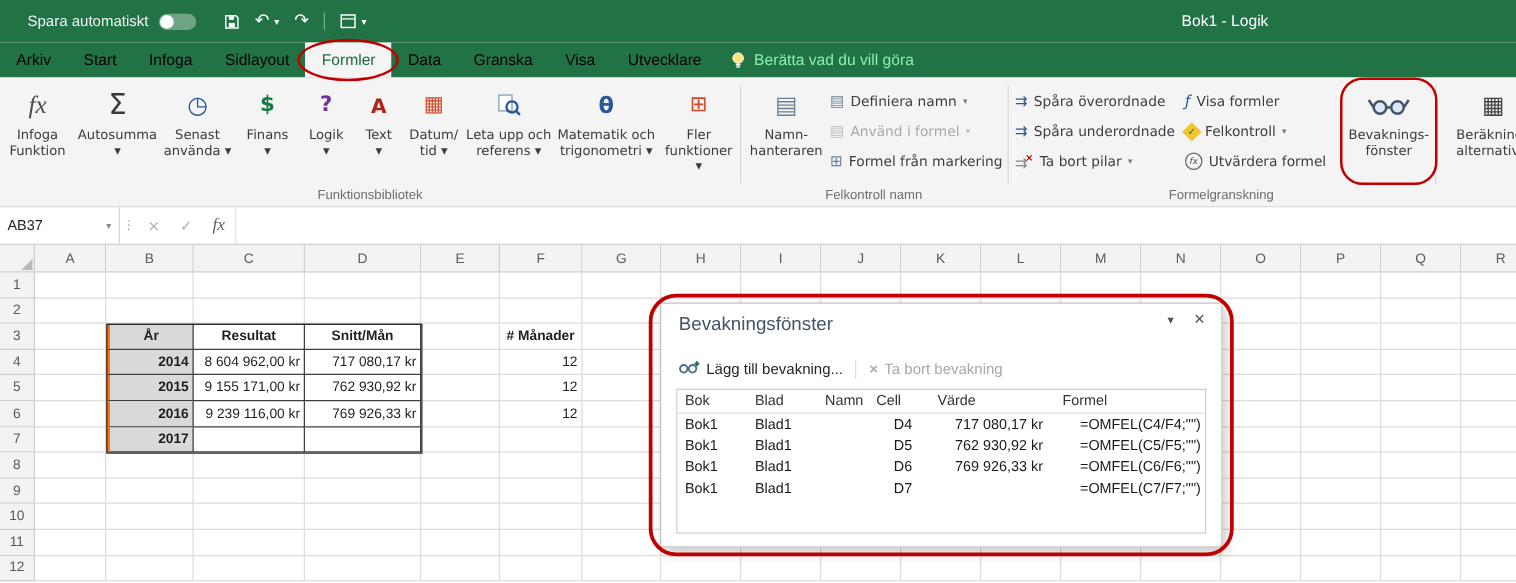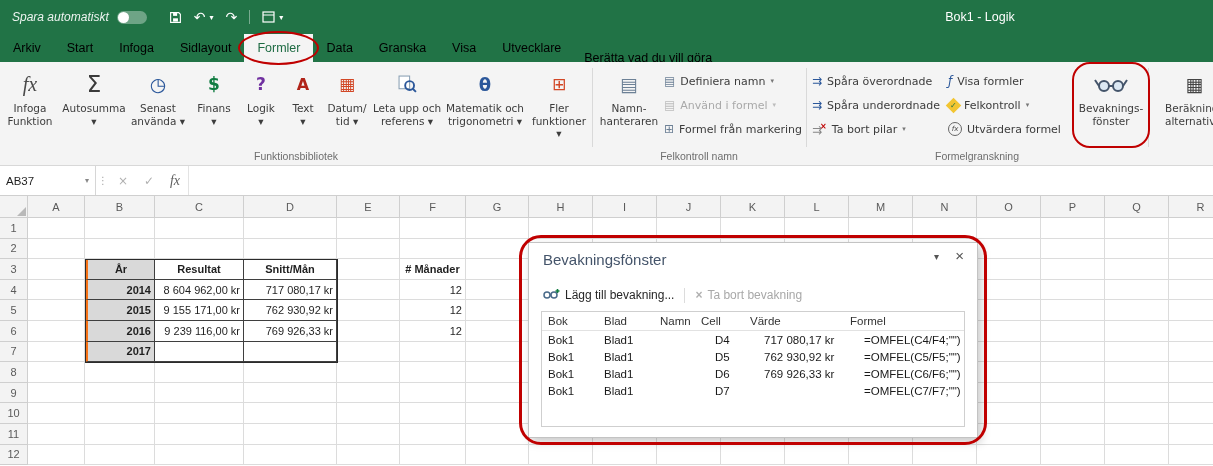--- a/index.html
+++ b/index.html
@@ -2,35 +2,35 @@
 <html><head>
 <meta charset="utf-8">
 <style>
   * { box-sizing: border-box; margin: 0; padding: 0; }
   html,body { width:1213px; height:466px; overflow:hidden; }
   body { font-family:"Liberation Sans", sans-serif; background:#fff; }
   .app { position:relative; width:1213px; height:466px; background:#fff; overflow:hidden; }
 
   
   .titlebar { position:absolute; left:0; top:0; width:100%; height:34px; background:#217346; display:flex; align-items:center; color:#fff; }
-  .autosave-label { font-size:12px; color:rgba(255,255,255,.92); margin-left:12px;font-style:italic; }
+  .autosave-label { font-size:12px; color:rgba(255,255,255,.92); margin-left:22px; }
   .toggle { width:30px; height:13px; background:rgba(255,255,255,.35); border-radius:7px; margin-left:8px; position:relative; cursor:pointer; }
   .toggle .knob { position:absolute; left:1px; top:1px; width:11px; height:11px; border-radius:50%; background:#fff; }
   .qat { display:flex; align-items:center; margin-left:22px; gap:12px; }
   .qat-btn { font-family:"DejaVu Sans",sans-serif; font-size:14px; color:#fff; cursor:pointer; display:flex; align-items:center; }
   .qat-arrow { font-family:"DejaVu Sans",sans-serif; font-size:8px; color:#fff; cursor:pointer; margin-left:-8px; }
   .qat-sep { width:1px; height:14px; background:rgba(255,255,255,.4); }
   .doc-title { position:absolute; left:880px; width:200px; text-align:center; font-size:12.5px; color:#fff; }
 
   
   .tabrow { position:absolute; left:0; top:34px; width:100%; height:28px; background:#217346; display:flex; align-items:stretch; }
   .tabs { display:flex; }
   .tab { position:relative; padding:0 13px; display:flex; align-items:center; color:#000000; font-size:12.5px; cursor:pointer; }
   .tab.active { background:#f4f4f4; color:#1e6b43; }
-  .tellme { display:flex; align-items:center; gap:17px; color:#000000; font-size:12.5px; margin-left:10px; cursor:text;flex-direction:column; }
+  .tellme { display:flex; align-items:center; gap:6px; color:#86efac; font-size:12.5px; margin-left:10px; cursor:text; }
 
   
   .ribbon { position:absolute; left:0; top:62px; width:100%; height:104px; background:#f4f4f4; border-bottom:1px solid #d8d8d8; }
   .rbL { position:absolute; top:4px; height:78px; display:flex; flex-direction:column; align-items:center; cursor:pointer; }
   .ri { height:32px; display:flex; align-items:center; justify-content:center; margin-top:2px; font-family:"DejaVu Sans",sans-serif; }
   .rl { white-space:pre-line; text-align:center; font-size:10.5px; line-height:12.5px; color:#3c3c3c; margin-top:2px; font-family:"DejaVu Sans",sans-serif;}
   .fxi { font-family:"Liberation Serif",serif; font-style:italic; font-size:20px; color:#4a4a4a; }
   .rbS { position:absolute; height:22px; display:flex; align-items:center; gap:5px; font-size:11px; color:#3c3c3c; cursor:pointer; font-family:"DejaVu Sans",sans-serif; }
   .rbS.dis { color:#a9a9a9; }
   .si { font-family:"DejaVu Sans",sans-serif; font-size:12px; }

